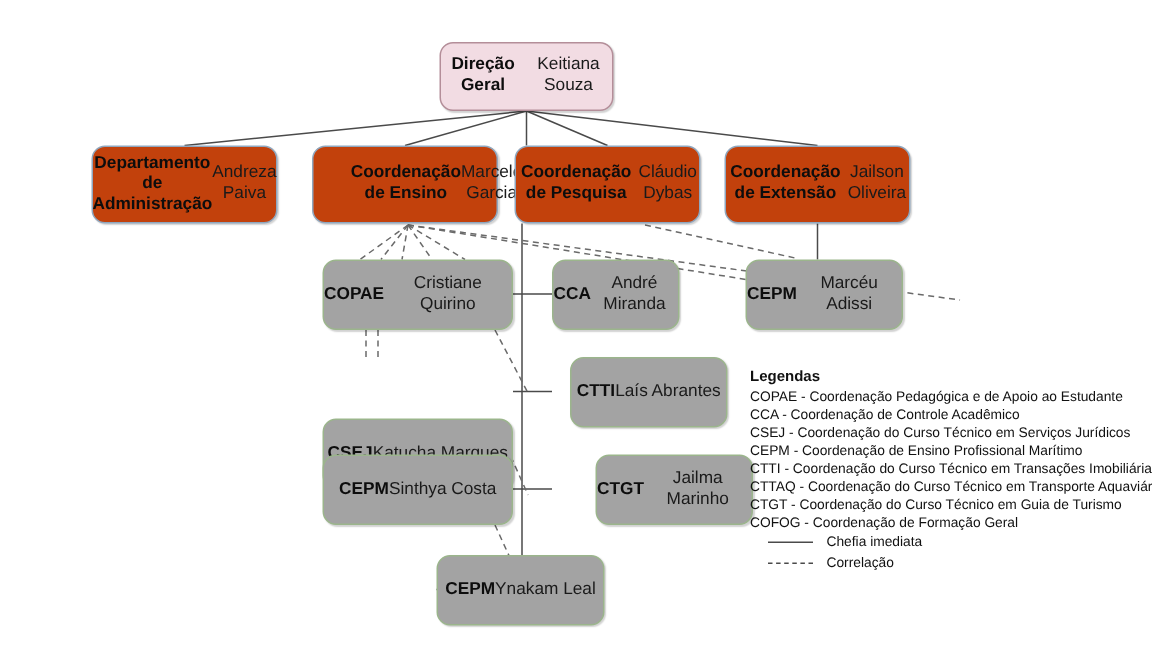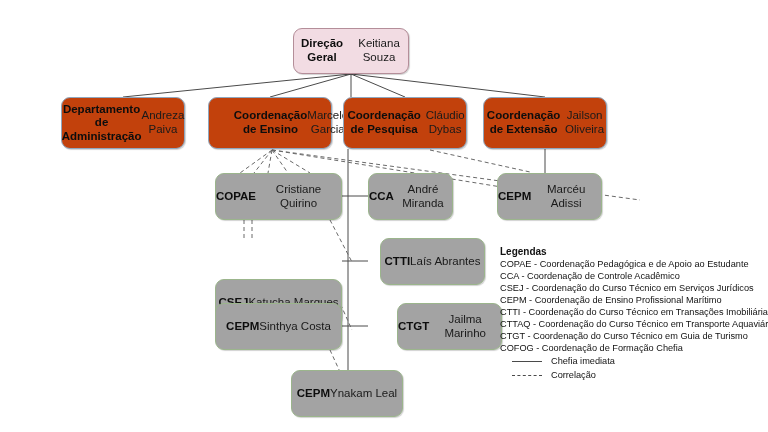--- a/index.html
+++ b/index.html
@@ -207,21 +207,21 @@
   <div id="legend">
     <div class="legend-title">Legendas</div>
     <div id="legend-entries">
         <div class="legend-line">COPAE - Coordenação Pedagógica e de Apoio ao Estudante</div>
         <div class="legend-line">CCA - Coordenação de Controle Acadêmico</div>
         <div class="legend-line">CSEJ - Coordenação do Curso Técnico em Serviços Jurídicos</div>
         <div class="legend-line">CEPM - Coordenação de Ensino Profissional Marítimo</div>
         <div class="legend-line">CTTI - Coordenação do Curso Técnico em Transações Imobiliárias</div>
         <div class="legend-line">CTTAQ - Coordenação do Curso Técnico em Transporte Aquaviário</div>
         <div class="legend-line">CTGT - Coordenação do Curso Técnico em Guia de Turismo</div>
-        <div class="legend-line">COFOG -  Coordenação de Formação Chefia</div>
+        <div class="legend-line">COFOG -  Coordenação de Formação Geral</div>
       </div>
     <div id="legend-keys">
         <div class="key-row">
           <span class="key-swatch solid"></span>
           <span class="key-label">Chefia imediata</span>
         </div>
         <div class="key-row">
           <span class="key-swatch dashed"></span>
           <span class="key-label">Correlação</span>
         </div>

